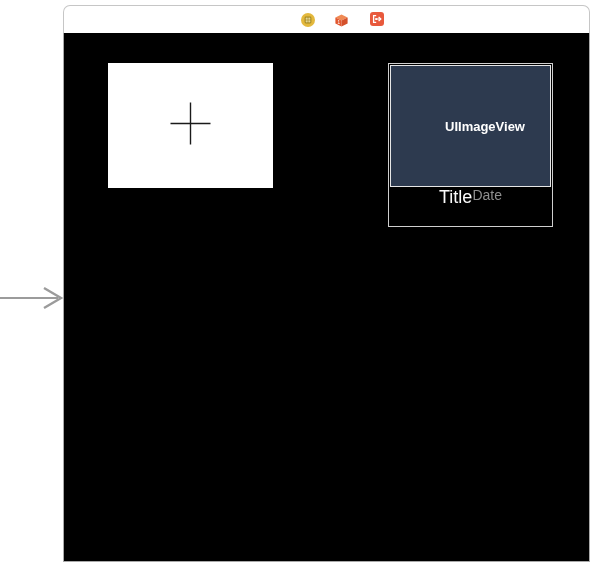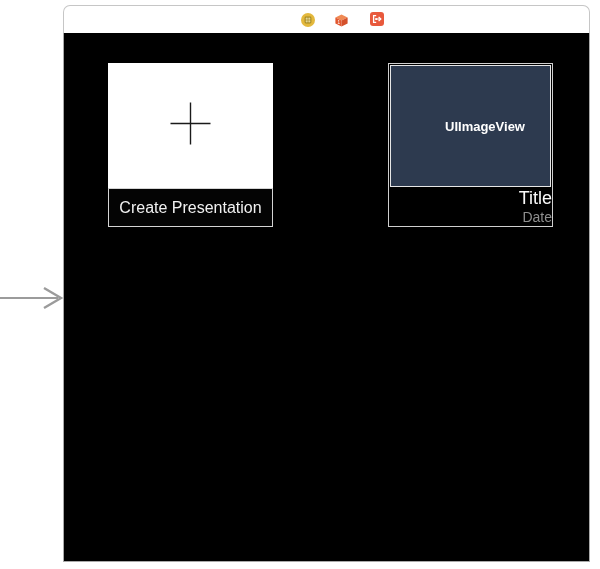--- a/index.html
+++ b/index.html
@@ -92,22 +92,21 @@
     align-items: center;
     justify-content: center;
     color: #ffffff;
     font-size: 13px;
     font-weight: bold;
     padding-left: 29px;
   }
   .presentation .label-area {
     flex: 1;
     display: flex;
-    flex-direction: column;
-    align-items: flex-end;
+    align-items: flex-start;
     justify-content: center;
     background: #000000;
     line-height: 1.15;
   }
   .presentation .title { color: #fafafa; font-size: 18px; }
   .presentation .date  { color: #8f8f8f; font-size: 14px; }
 </style>
 </head>
 <body>
 
@@ -164,21 +163,20 @@
 
     <div class="cell create">
       <div class="image-area">
         <span>
           <svg width="41" height="43" viewBox="0 0 41 43">
             <line x1="0.5" y1="21.5" x2="40.5" y2="21.5" stroke="#1a1a1a" stroke-width="1.4"></line>
             <line x1="20.5" y1="0.5" x2="20.5" y2="42.5" stroke="#1a1a1a" stroke-width="1.4"></line>
           </svg>
         </span>
       </div>
-      <div class="label-area">Create Presentation</div>
     </div>
 
     <div class="cell presentation">
       <div class="image-area">
         <span>UIImageView</span>
       </div>
       <div class="label-area">
         <span class="title">Title</span>
         <span class="date">Date</span>
       </div>

